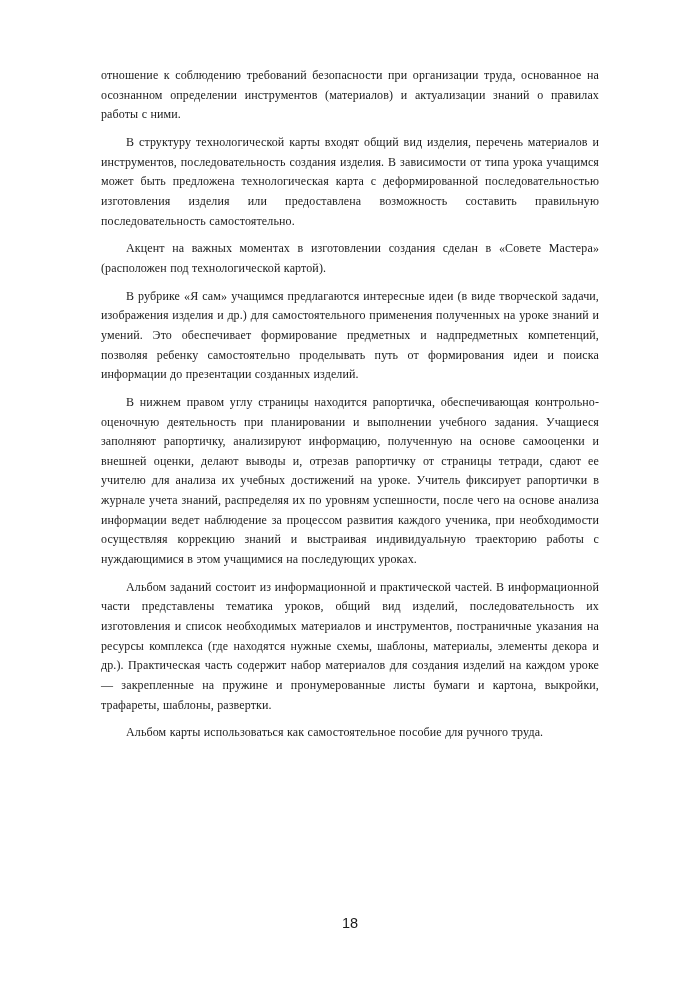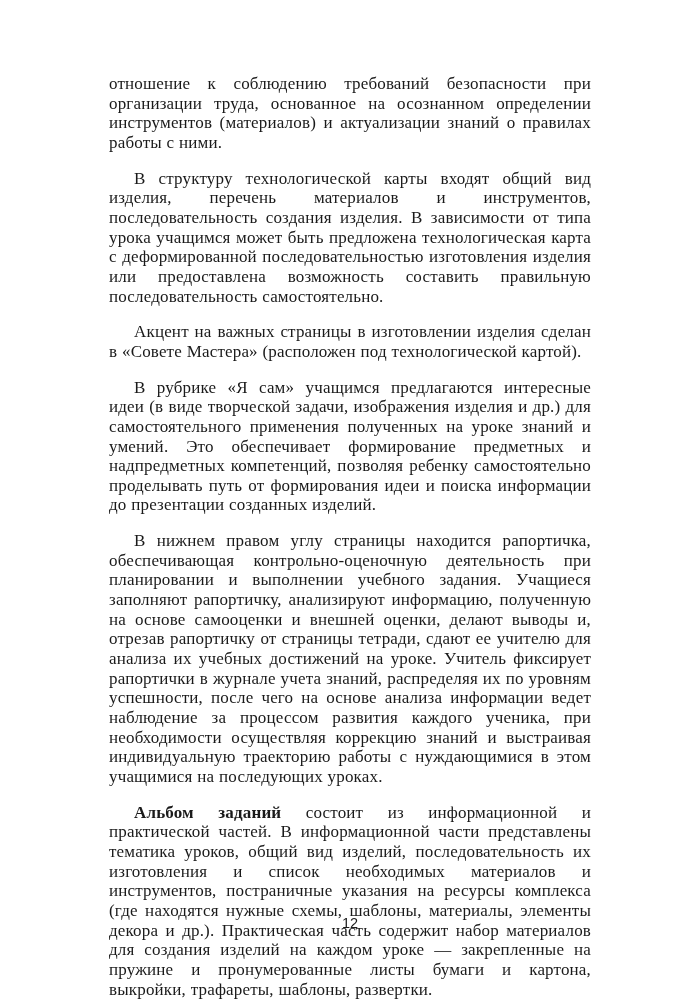--- a/index.html
+++ b/index.html
@@ -23,37 +23,37 @@
     height: 1000px;
     background: #ffffff;
   }
   .text-block {
     position: absolute;
     left: 93px;
     top: 58px;
     width: 514px;
   }
   p.para {
-    margin: 16px;
+    margin: 8px;
     text-align: justify;
     text-justify: inter-word;
-    font-size: 17px;
+    font-size: 12px;
     line-height: 19.65px;
     letter-spacing: 0.01em;
     word-spacing: 0.02em;
     hyphens: manual;
   }
   p.indent {
     text-indent: 25px;
   }
   p.cont {
     text-indent: 0;
   }
   .bold {
-    font-weight: bold;
+    font-weight: normal;
   }
   .page-number {
     position: absolute;
     left: 0;
     top: 915px;
     width: 700px;
     text-align: center;
     font-size: 14.5px;
     font-family: "Liberation Sans", "DejaVu Sans", sans-serif;
     color: #1a1a1a;
@@ -63,28 +63,28 @@
 <body>
 
 <div class="page">
 
   <div class="text-block">
 
     <p class="para cont">отношение к соблюдению требований безопасности при организации труда, основанное на осознанном определении инструментов (материалов) и актуализации знаний о правилах работы с ними.</p>
 
     <p class="para indent">В структуру технологической карты входят общий вид изделия, перечень материалов и инструментов, последовательность создания изделия. В зависимости от типа урока учащимся может быть предложена технологическая карта с деформированной последовательностью изготовления изделия или предоставлена возможность составить правильную последовательность самостоятельно.</p>
 
-    <p class="para indent">Акцент на важных страницы в изготовлении изделия сделан в «Совете Мастера» (расположен под технологической картой).</p>
+    <p class="para indent">Акцент на важных моментах в изготовлении создания сделан в «Совете Мастера» (расположен под технологической картой).</p>
 
     <p class="para indent">В рубрике «Я сам» учащимся предлагаются интересные идеи (в виде творческой задачи, изображения изделия и др.) для самостоятельного применения полученных на уроке знаний и умений. Это обеспечивает формирование предметных и надпредметных компетенций, позволяя ребенку самостоятельно проделывать путь от формирования идеи и поиска информации до презентации созданных изделий.</p>
 
     <p class="para indent">В нижнем правом углу страницы находится рапортичка, обеспечивающая контрольно-оценочную деятельность при планировании и выполнении учебного задания. Учащиеся заполняют рапортичку, анализируют информацию, полученную на основе самооценки и внешней оценки, делают выводы и, отрезав рапортичку от страницы тетради, сдают ее учителю для анализа их учебных достижений на уроке. Учитель фиксирует рапортички в журнале учета знаний, распределяя их по уровням успешности, после чего на основе анализа информации ведет наблюдение за процессом развития каждого ученика, при необходимости осуществляя коррекцию знаний и выстраивая индивидуальную траекторию работы с нуждающимися в этом учащимися на последующих уроках.</p>
 
     <p class="para indent"><span class="bold">Альбом заданий</span><span> состоит из информационной и практической частей. В информационной части представлены тематика уроков, общий вид изделий, последовательность их изготовления и список необходимых материалов и инструментов, постраничные указания на ресурсы комплекса (где находятся нужные схемы, шаблоны, материалы, элементы декора и др.). Практическая часть содержит набор материалов для создания изделий на каждом уроке — закрепленные на пружине и пронумерованные листы бумаги и картона, выкройки, трафареты, шаблоны, развертки.</span></p>
 
     <p class="para indent">Альбом карты использоваться как самостоятельное пособие для ручного труда.</p>
 
 
   </div>
 
-  <div class="page-number">12</div>
+  <div class="page-number">18</div>
 
 </div>
 
 </body></html>

